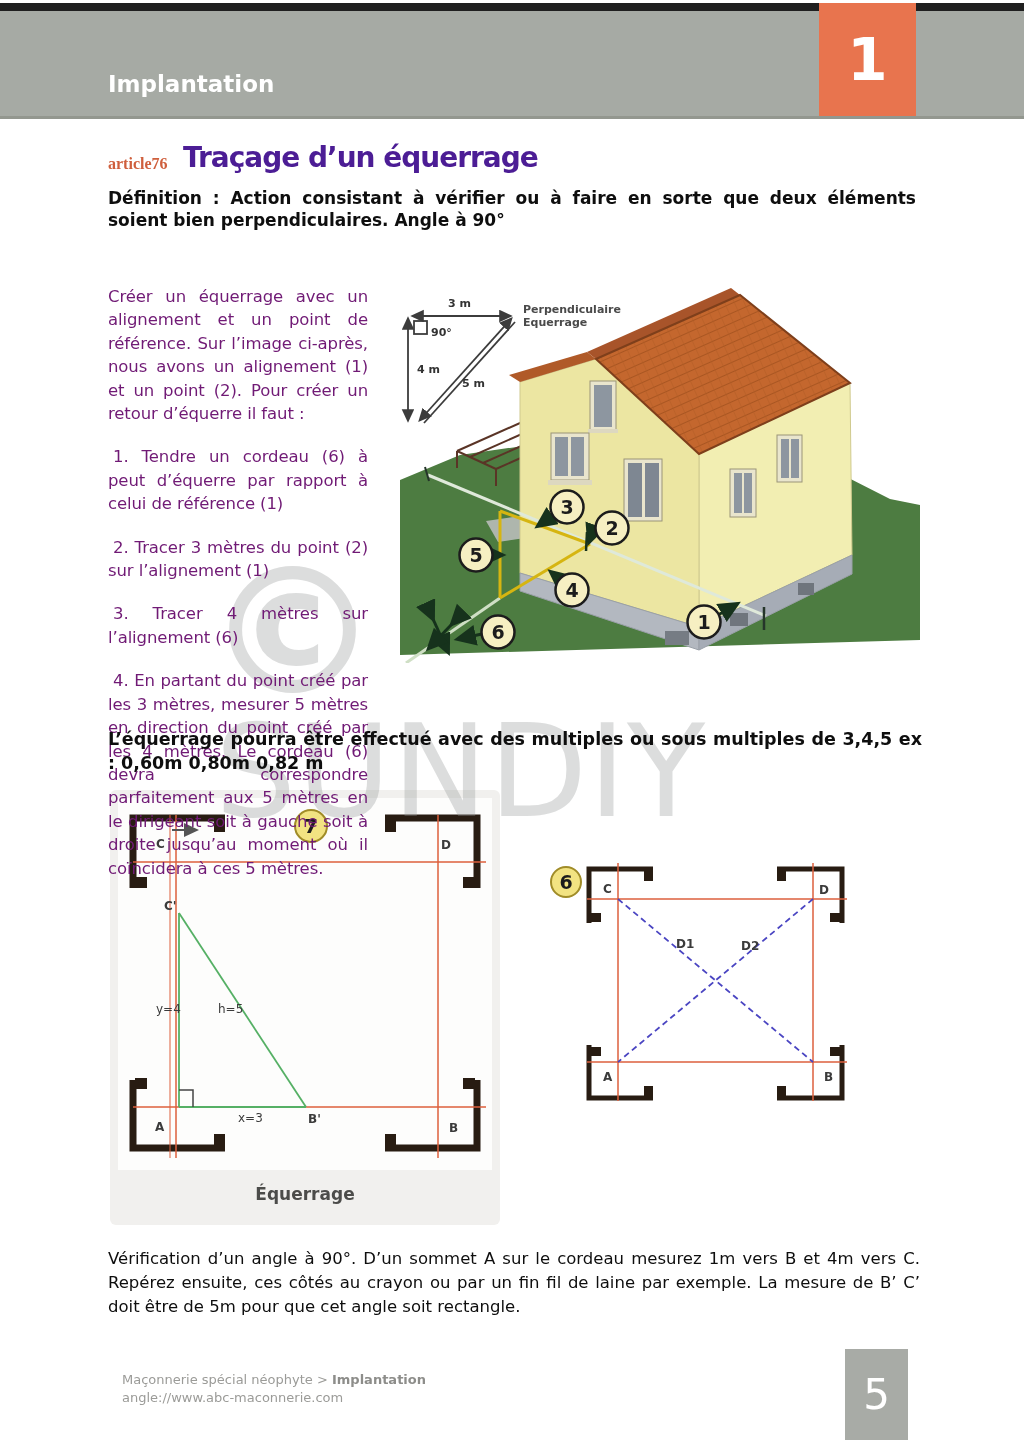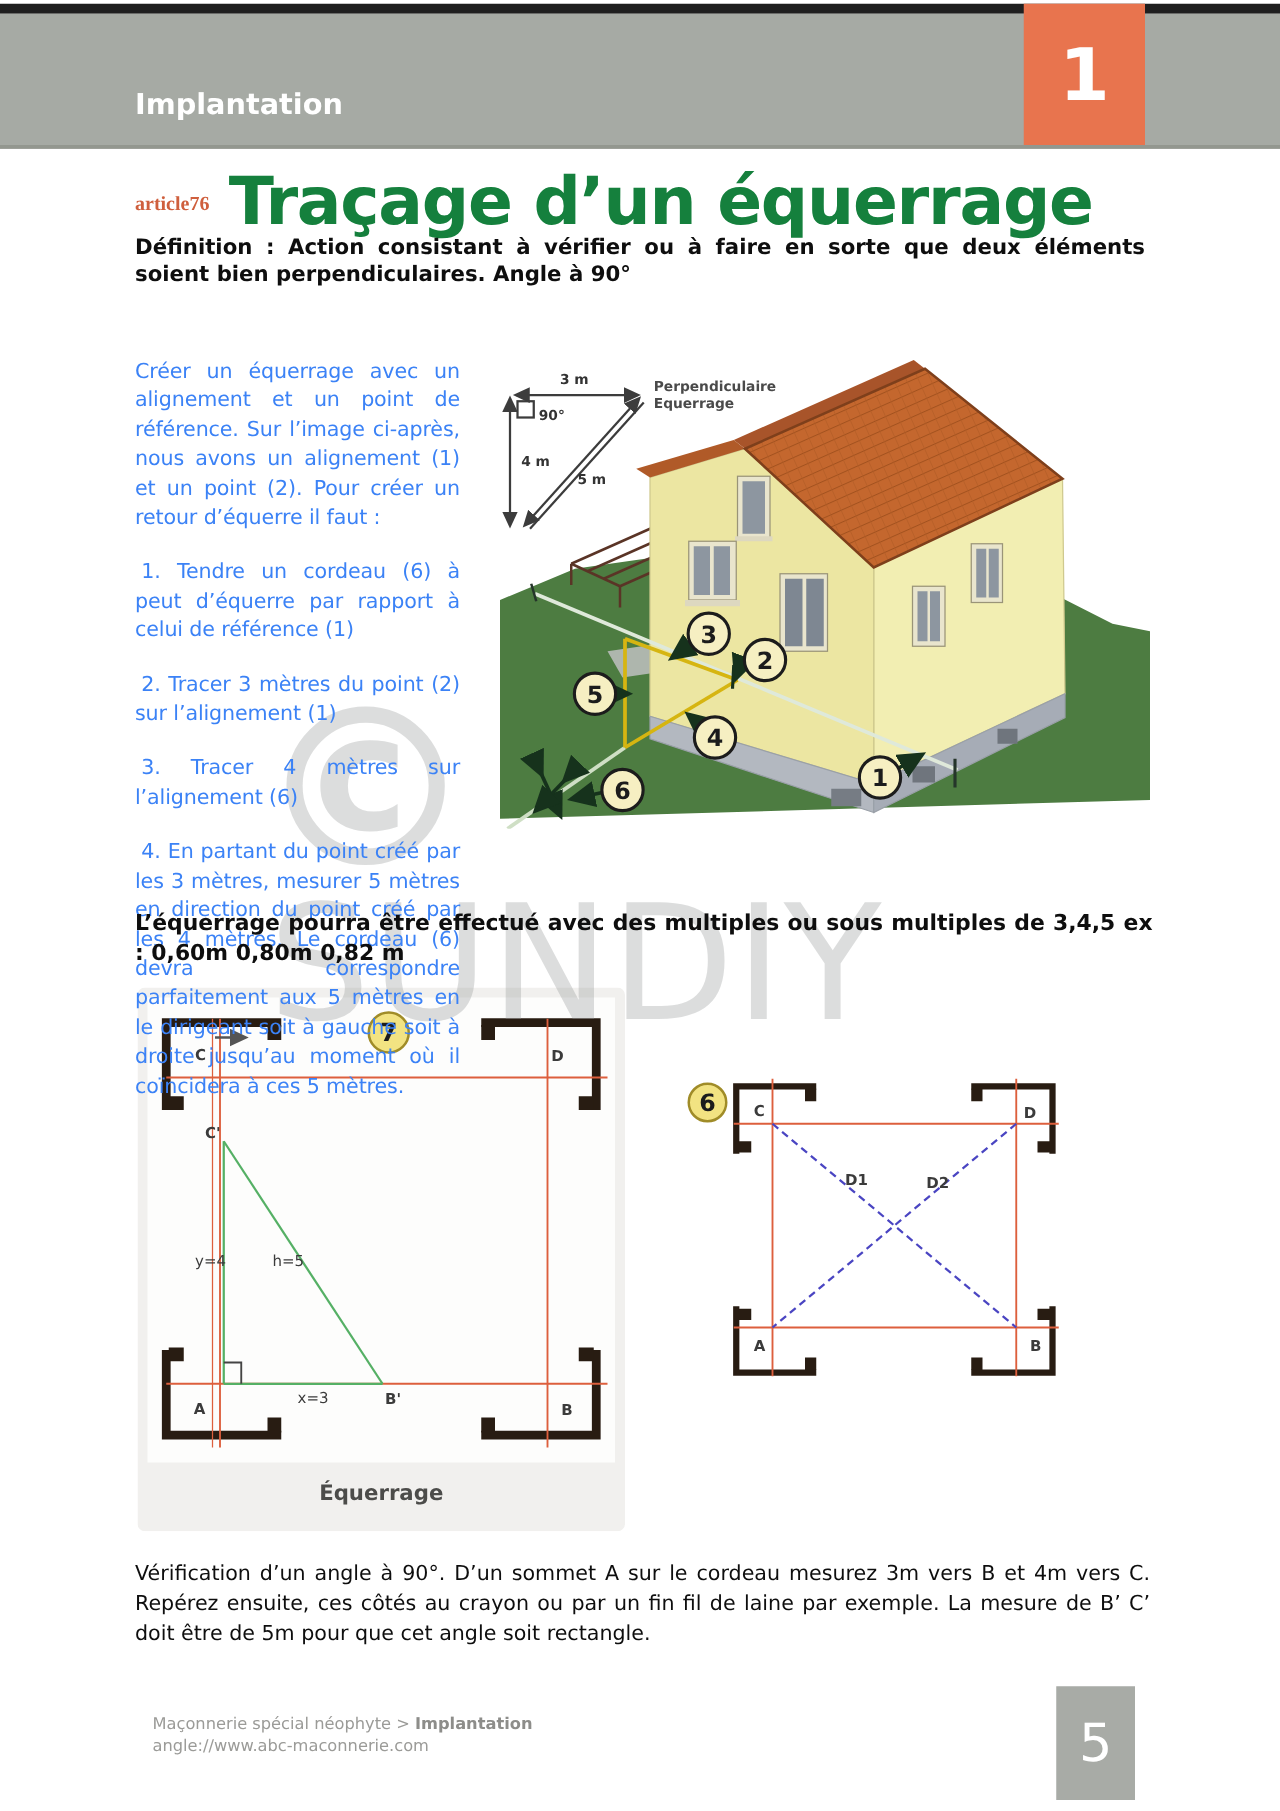--- a/index.html
+++ b/index.html
@@ -10,26 +10,26 @@
   .layer-txt{position:absolute;z-index:4;}
 
   .top-strip{position:absolute;left:0;top:3px;width:1024px;height:8px;background:#1f1f1f;z-index:1;}
   .header-band{position:absolute;left:0;top:11px;width:1024px;height:105px;background:#a6aaa4;
                border-bottom:3px solid #93978f;z-index:2;}
   .header-title{position:absolute;left:108px;top:60px;color:#ffffff;font-weight:bold;font-size:23px;}
   .chapter-box{position:absolute;left:819px;top:3px;width:97px;height:113px;background:#e8744e;z-index:3;
                display:flex;align-items:center;justify-content:center;color:#fff;font-weight:bold;font-size:58px;}
 
   .article-label{position:absolute;left:108px;top:155px;color:#cf5f3d;font-weight:bold;font-size:16px;font-family:Liberation Serif, serif;}
-  .page-title{position:absolute;left:183px;top:131px;color:#15803d;font-weight:bold;font-size:53px;letter-spacing:-1px;}
+  .page-title{position:absolute;left:183px;top:141px;color:#4c1d95;font-weight:bold;font-size:28px;letter-spacing:-1px;}
   .definition{position:absolute;left:108px;top:187px;width:808px;font-size:17px;font-weight:bold;color:#0e0e0e;
               line-height:22px;text-align:justify;}
 
   .body-col{position:absolute;left:108px;top:285px;width:260px;font-size:16.5px;line-height:23.4px;
-            color:#3b82f6;text-align:justify;letter-spacing:-0.1px;}
+            color:#701a75;text-align:justify;letter-spacing:-0.1px;}
   .body-col p{margin:0;}
   .body-col p.step{text-indent:5px;margin-top:20px;}
 
   .multiples{position:absolute;left:108px;top:727px;width:814px;font-size:17.5px;font-weight:bold;
              color:#0e0e0e;line-height:24px;text-align:justify;}
 
   .verification{position:absolute;left:108px;top:1247px;width:812px;font-size:16.5px;color:#0e0e0e;
                 line-height:24px;text-align:justify;}
 
   .wm-c{left:205px;top:545px;font-size:175px;font-weight:bold;color:rgba(148,152,152,0.33);line-height:1;}
@@ -317,21 +317,21 @@
         <text x="196" y="97">D2</text>
       </g>
 
       <g>
         <circle cx="21" cy="29" r="15" fill="#f2e382" stroke="#a08c28" stroke-width="2"></circle>
         <text x="21" y="36" text-anchor="middle" font-size="19" font-weight="bold" fill="#1c1c1c">6</text>
       </g>
     </svg>
   </div>
 
-  <div class="verification layer-txt">Vérification d’un angle à 90°. D’un sommet A sur le cordeau mesurez 3m vers B et 4m vers C. Repérez ensuite, ces côtés au crayon ou par un fin fil de laine par exemple. La mesure de B’ C’ doit être de 5m pour que cet angle soit rectangle.</div>
+  <div class="verification layer-txt">Vérification d’un angle à 90°. D’un sommet A sur le cordeau mesurez 1m vers B et 4m vers C. Repérez ensuite, ces côtés au crayon ou par un fin fil de laine par exemple. La mesure de B’ C’ doit être de 5m pour que cet angle soit rectangle.</div>
 
   <div class="footer-text">
     <span>Maçonnerie spécial néophyte &gt; </span><b>Implantation</b><br>
     <span>angle://www.abc-maconnerie.com</span>
   </div>
 
   <div class="page-num-box">
     <span>5</span>
   </div>
 

